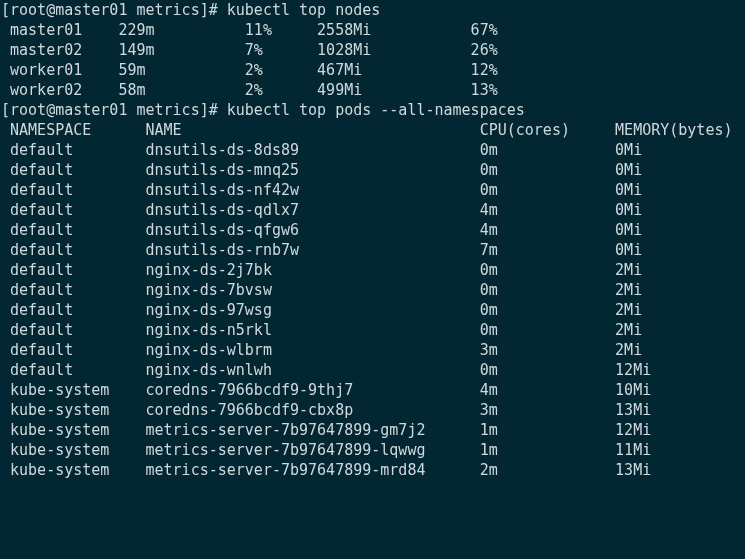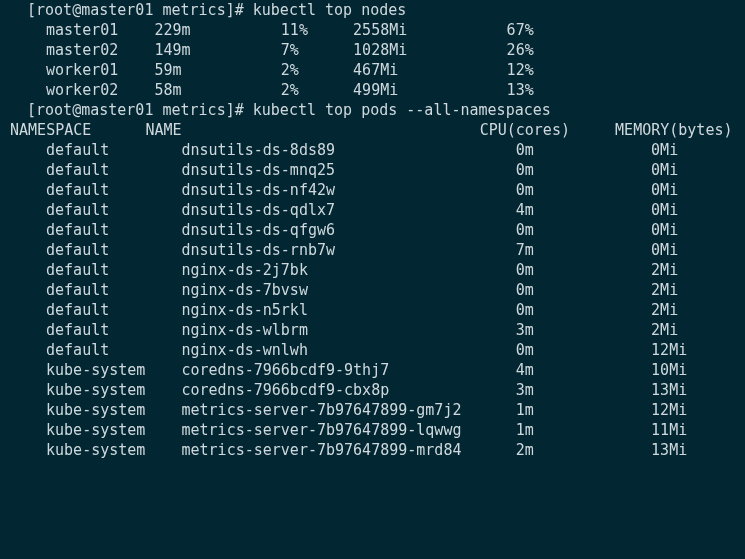--- a/index.html
+++ b/index.html
@@ -23,44 +23,45 @@
   .screen {
     padding: 0 0 0 1px;
   }
   .line {
     display: block;
     height: 20px;
     line-height: 20px;
     white-space: pre;
     letter-spacing: 0px;
   }
-  .prompt-line { color: #cfd8dc; padding-left: 26px; }
+  .prompt-line { color: #cfd8dc; }
   .header-line { color: #cfd8dc; }
-  .row-line { color: #cfd8dc; padding-left: 36px; }
+  .row-line { color: #cfd8dc; }
 </style>
 </head>
 <body>
 
 <div id="terminal">
   <div class="screen">
       <span class="line prompt-line">[root@master01 metrics]# kubectl top nodes</span>
       <span class="line row-line"> master01    229m          11%     2558Mi           67%</span>
       <span class="line row-line"> master02    149m          7%      1028Mi           26%</span>
       <span class="line row-line"> worker01    59m           2%      467Mi            12%</span>
       <span class="line row-line"> worker02    58m           2%      499Mi            13%</span>
       <span class="line prompt-line">[root@master01 metrics]# kubectl top pods --all-namespaces</span>
       <span class="line header-line"> NAMESPACE      NAME                                 CPU(cores)     MEMORY(bytes)</span>
       <span class="line row-line"> default        dnsutils-ds-8ds89                    0m             0Mi</span>
       <span class="line row-line"> default        dnsutils-ds-mnq25                    0m             0Mi</span>
       <span class="line row-line"> default        dnsutils-ds-nf42w                    0m             0Mi</span>
       <span class="line row-line"> default        dnsutils-ds-qdlx7                    4m             0Mi</span>
-      <span class="line row-line"> default        dnsutils-ds-qfgw6                    0m             0Mi</span>
+      <span class="line row-line"> default        dnsutils-ds-qfgw6                    4m             0Mi</span>
       <span class="line row-line"> default        dnsutils-ds-rnb7w                    7m             0Mi</span>
       <span class="line row-line"> default        nginx-ds-2j7bk                       0m             2Mi</span>
       <span class="line row-line"> default        nginx-ds-7bvsw                       0m             2Mi</span>
+      <span class="line row-line"> default        nginx-ds-97wsg                       0m             2Mi</span>
       <span class="line row-line"> default        nginx-ds-n5rkl                       0m             2Mi</span>
       <span class="line row-line"> default        nginx-ds-wlbrm                       3m             2Mi</span>
       <span class="line row-line"> default        nginx-ds-wnlwh                       0m             12Mi</span>
       <span class="line row-line"> kube-system    coredns-7966bcdf9-9thj7              4m             10Mi</span>
       <span class="line row-line"> kube-system    coredns-7966bcdf9-cbx8p              3m             13Mi</span>
       <span class="line row-line"> kube-system    metrics-server-7b97647899-gm7j2      1m             12Mi</span>
       <span class="line row-line"> kube-system    metrics-server-7b97647899-lqwwg      1m             11Mi</span>
       <span class="line row-line"> kube-system    metrics-server-7b97647899-mrd84      2m             13Mi</span>
     </div>
 </div>

